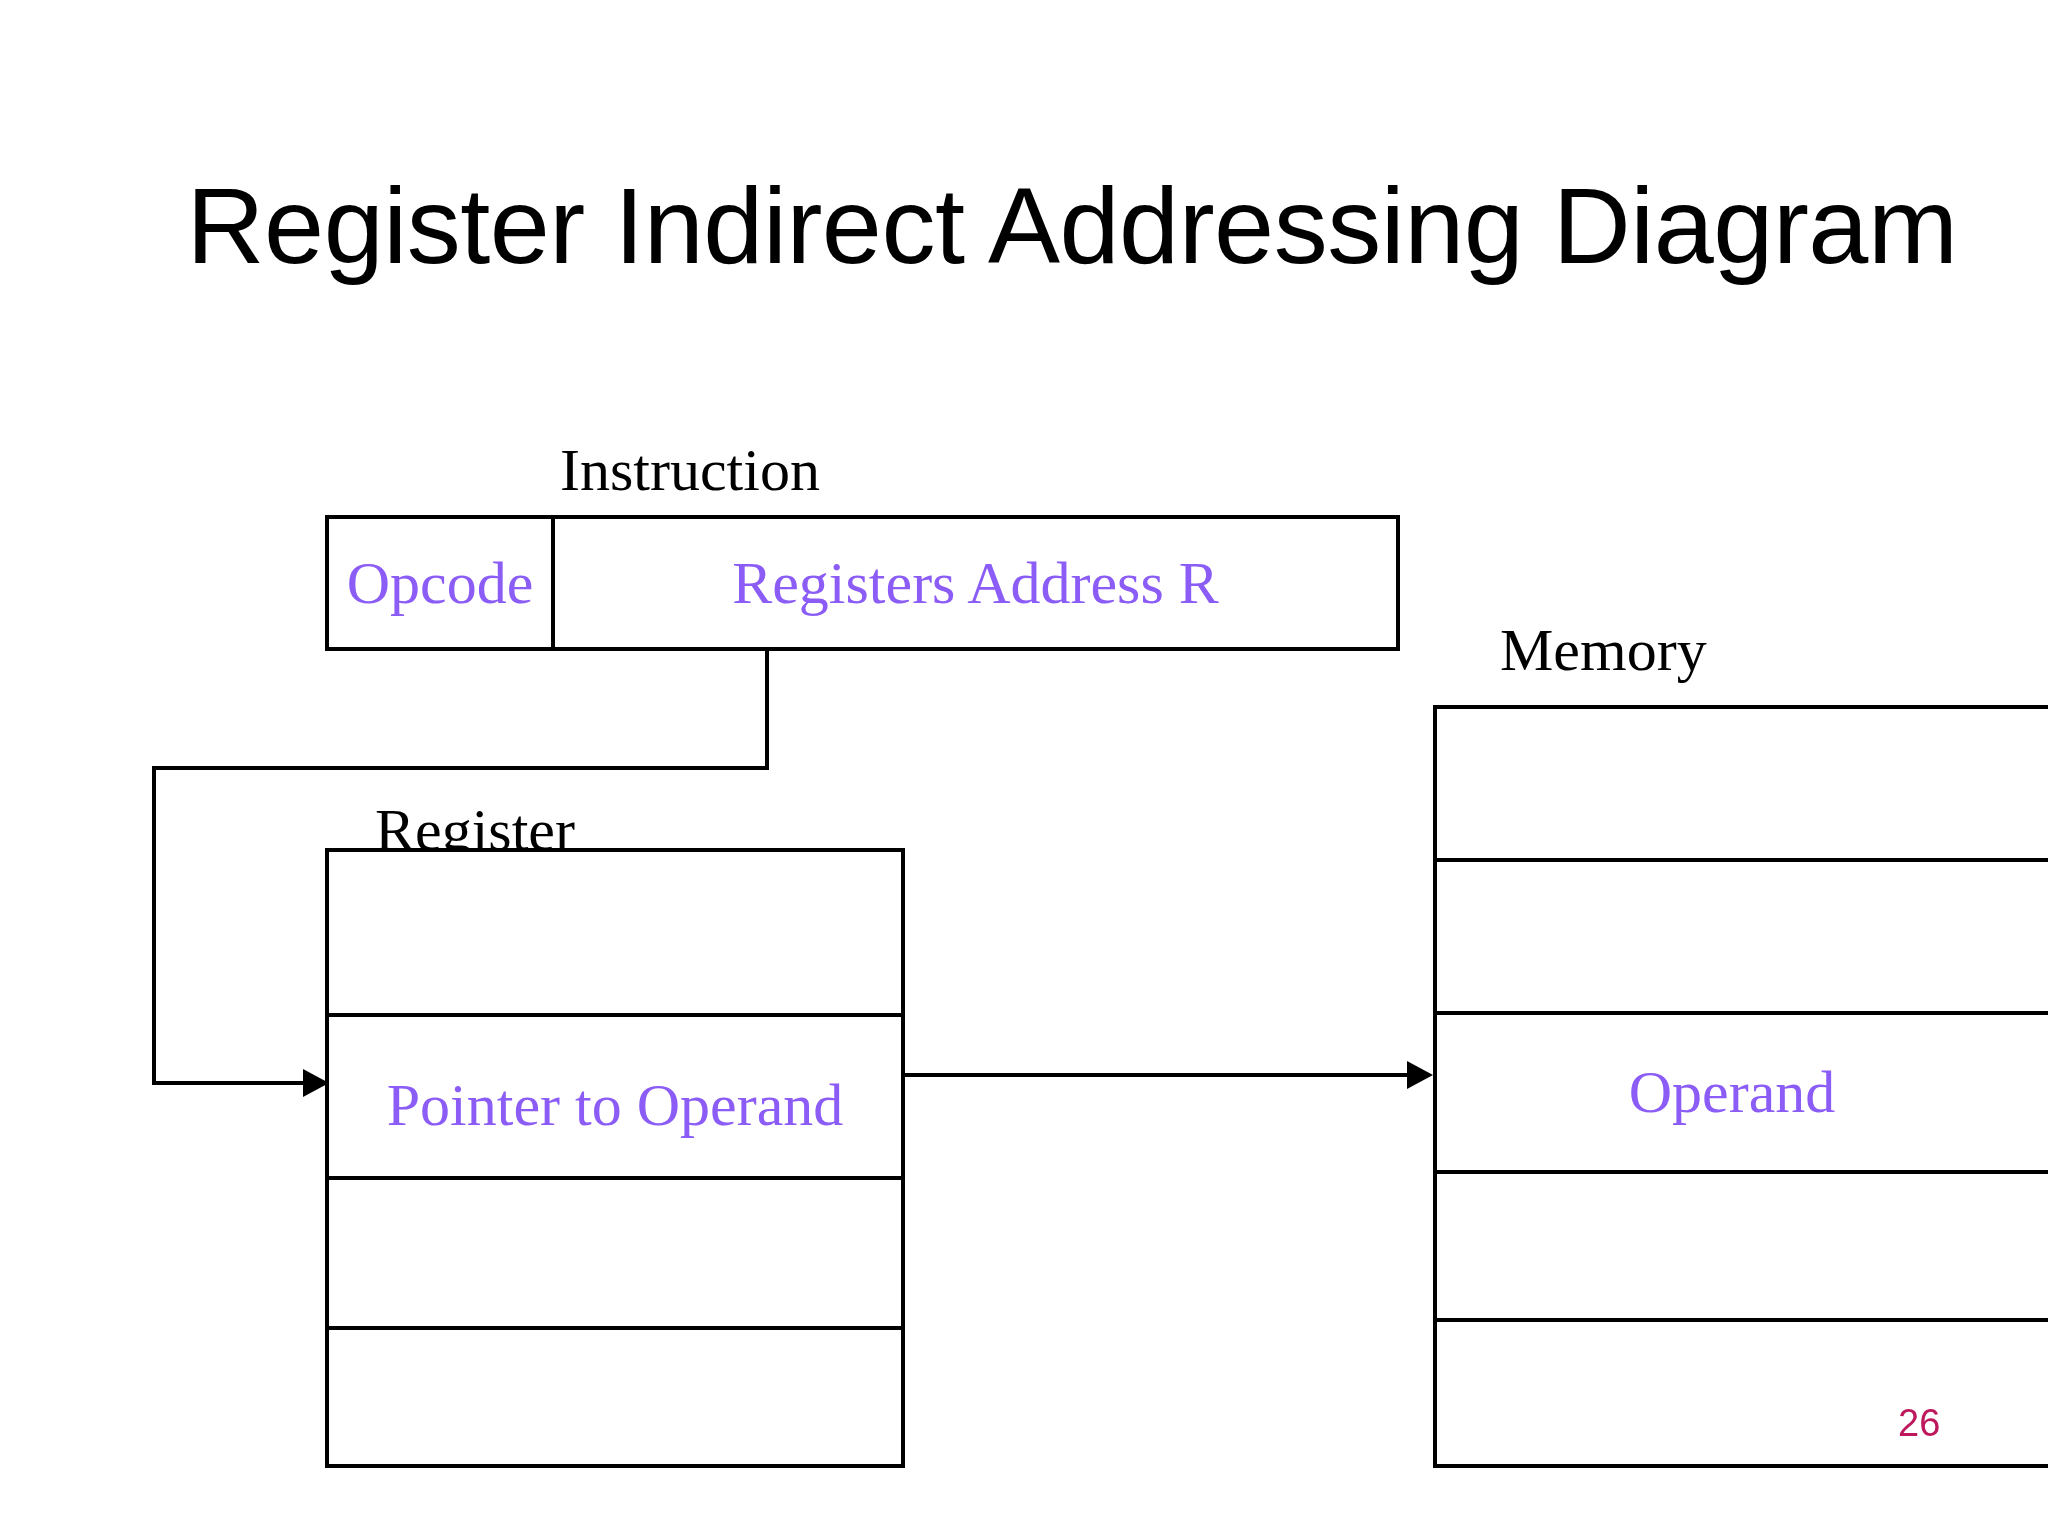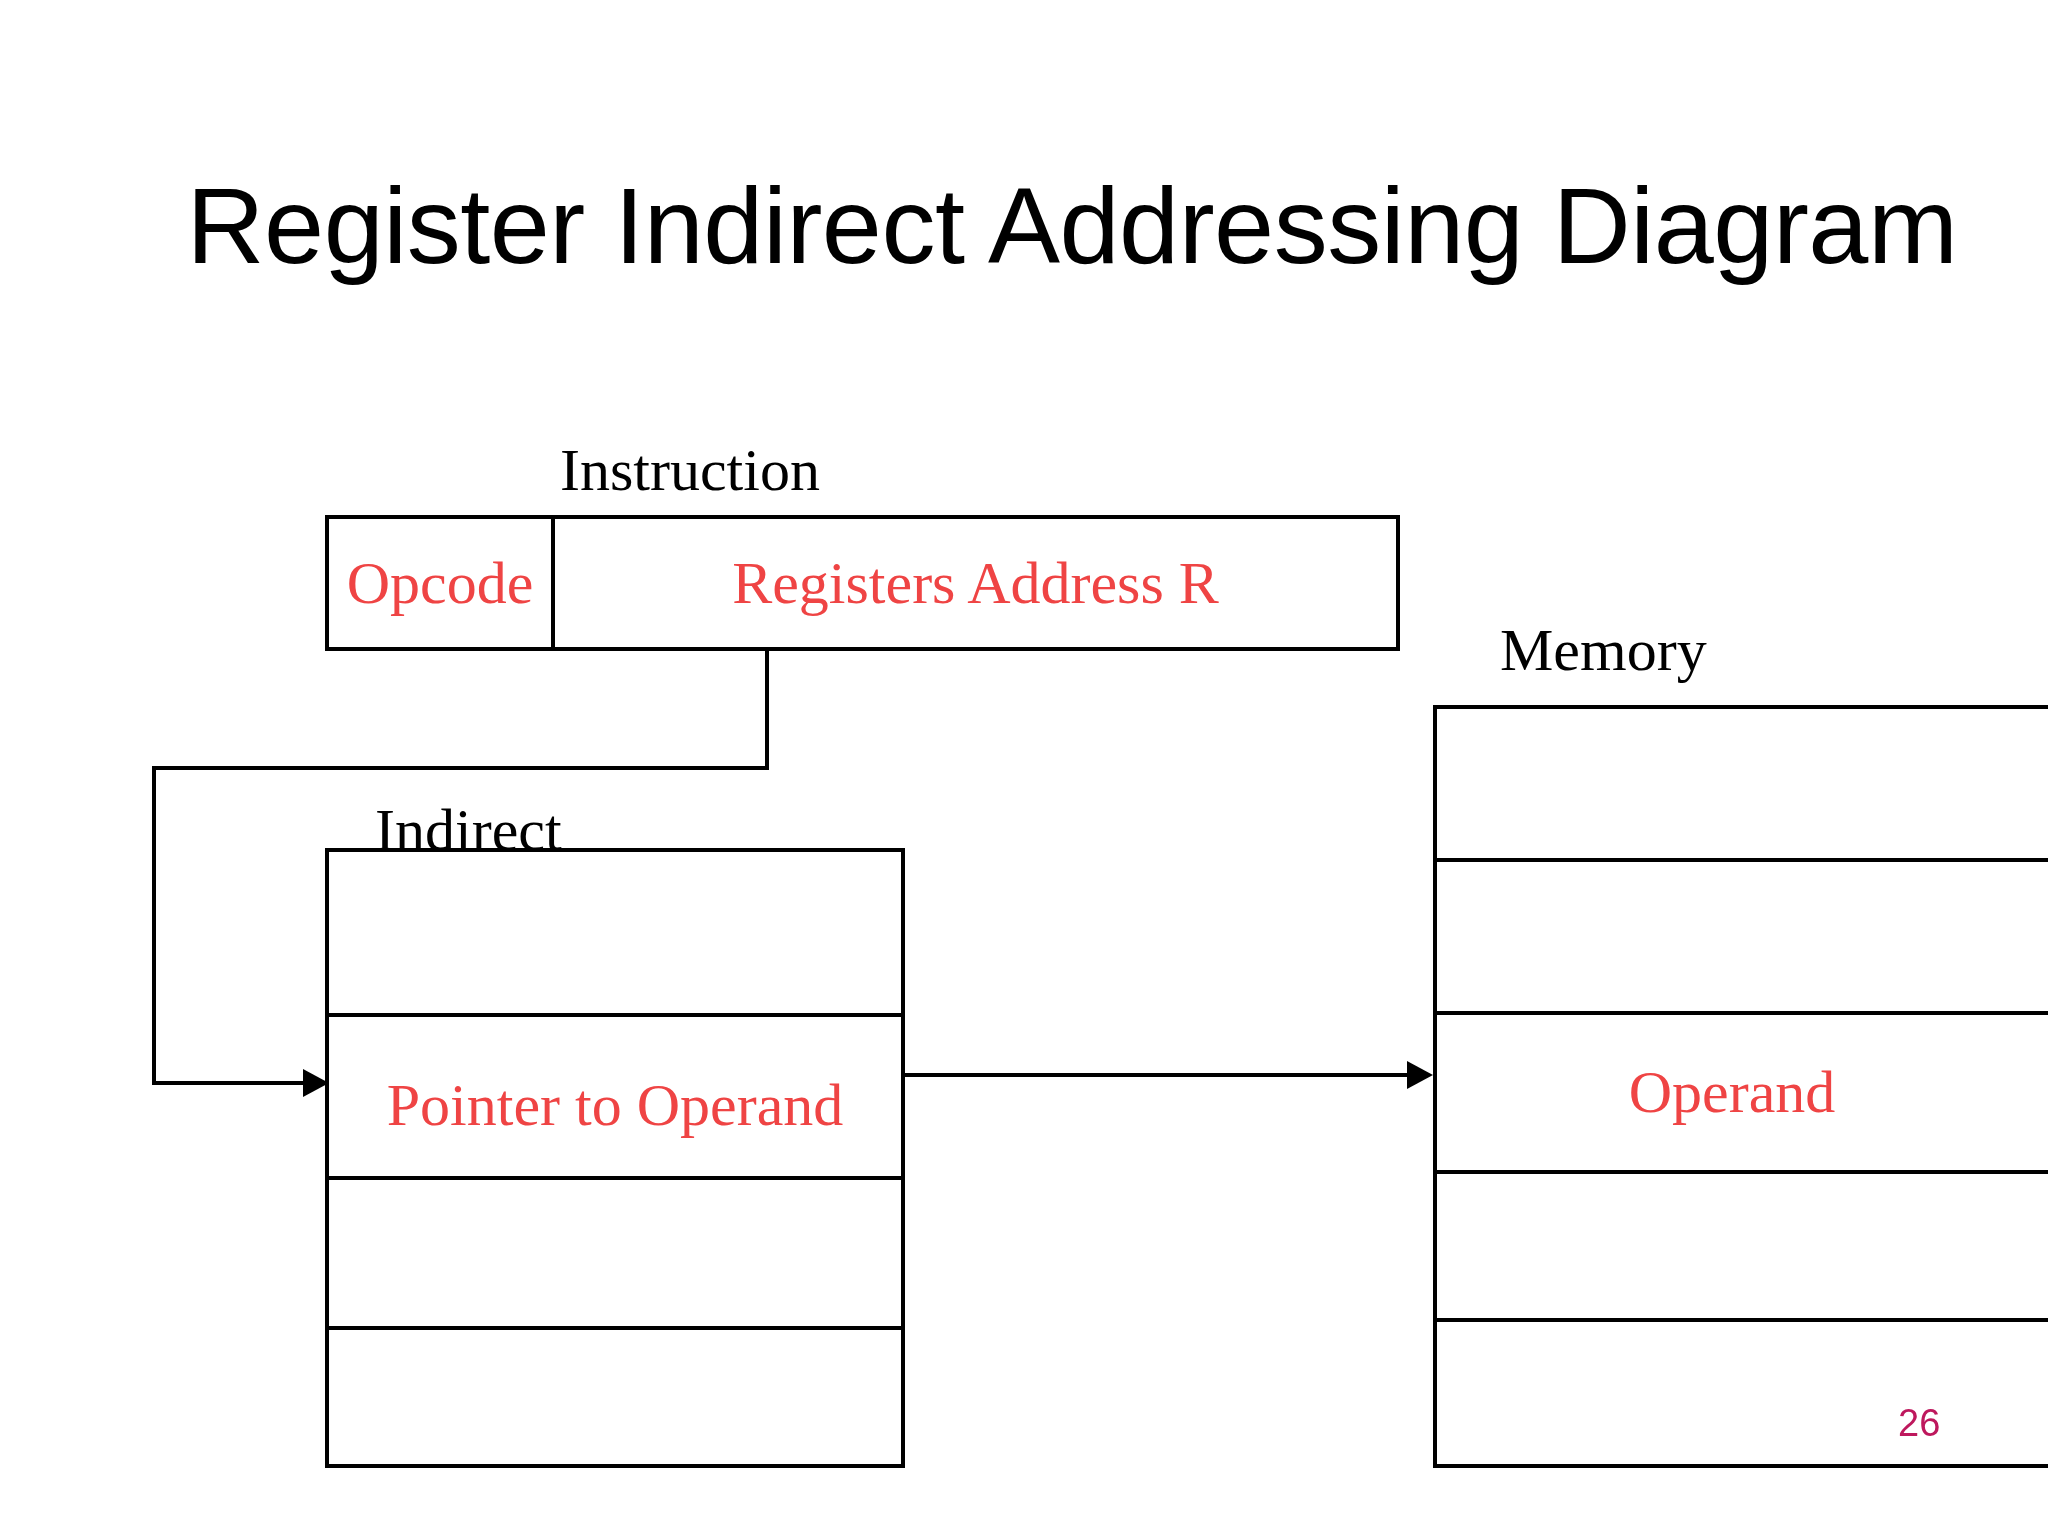--- a/index.html
+++ b/index.html
@@ -54,21 +54,21 @@
   }
   .cell {
     position: absolute;
     box-sizing: border-box;
     display: flex;
     align-items: center;
     justify-content: center;
     font-family: "Liberation Serif", "DejaVu Serif", serif;
     font-size: 60px;
     line-height: 1;
-    color: #ef4444;
+    color: #8b5cf6;
     white-space: nowrap;
     background: transparent;
   }
 
   
   .hrule {
     position: absolute;
     background: #000000;
     height: 4px;
   }
@@ -127,21 +127,21 @@
 
   <div class="wire-v" style="left:765px; top:650px; height:120px;"></div>
 
   <div class="wire-h" style="left:152px; top:766px; width:617px;"></div>
 
   <div class="wire-v" style="left:152px; top:766px; height:319px;"></div>
 
   <div class="wire-h" style="left:152px; top:1081px; width:175px;"></div>
   <div class="arrowhead-right" style="left:303px; top:1069px;"></div>
 
-  <div class="caption" style="left:375px; top:800px; width:480px;">Indirect</div>
+  <div class="caption" style="left:375px; top:800px; width:480px;">Register</div>
 
   <div class="box" style="left:325px; top:848px; width:580px; height:620px;"></div>
 
   <div class="hrule" style="left:325px; top:1013px; width:580px;"></div>
   <div class="hrule" style="left:325px; top:1176px; width:580px;"></div>
   <div class="hrule" style="left:325px; top:1326px; width:580px;"></div>
 
   <div class="cell" style="left:329px; top:852px; width:572px; height:161px;"></div>
   <div class="cell" style="left:329px; top:1017px; width:572px; height:176px;">Pointer to Operand</div>
   <div class="cell" style="left:329px; top:1180px; width:572px; height:146px;"></div>

